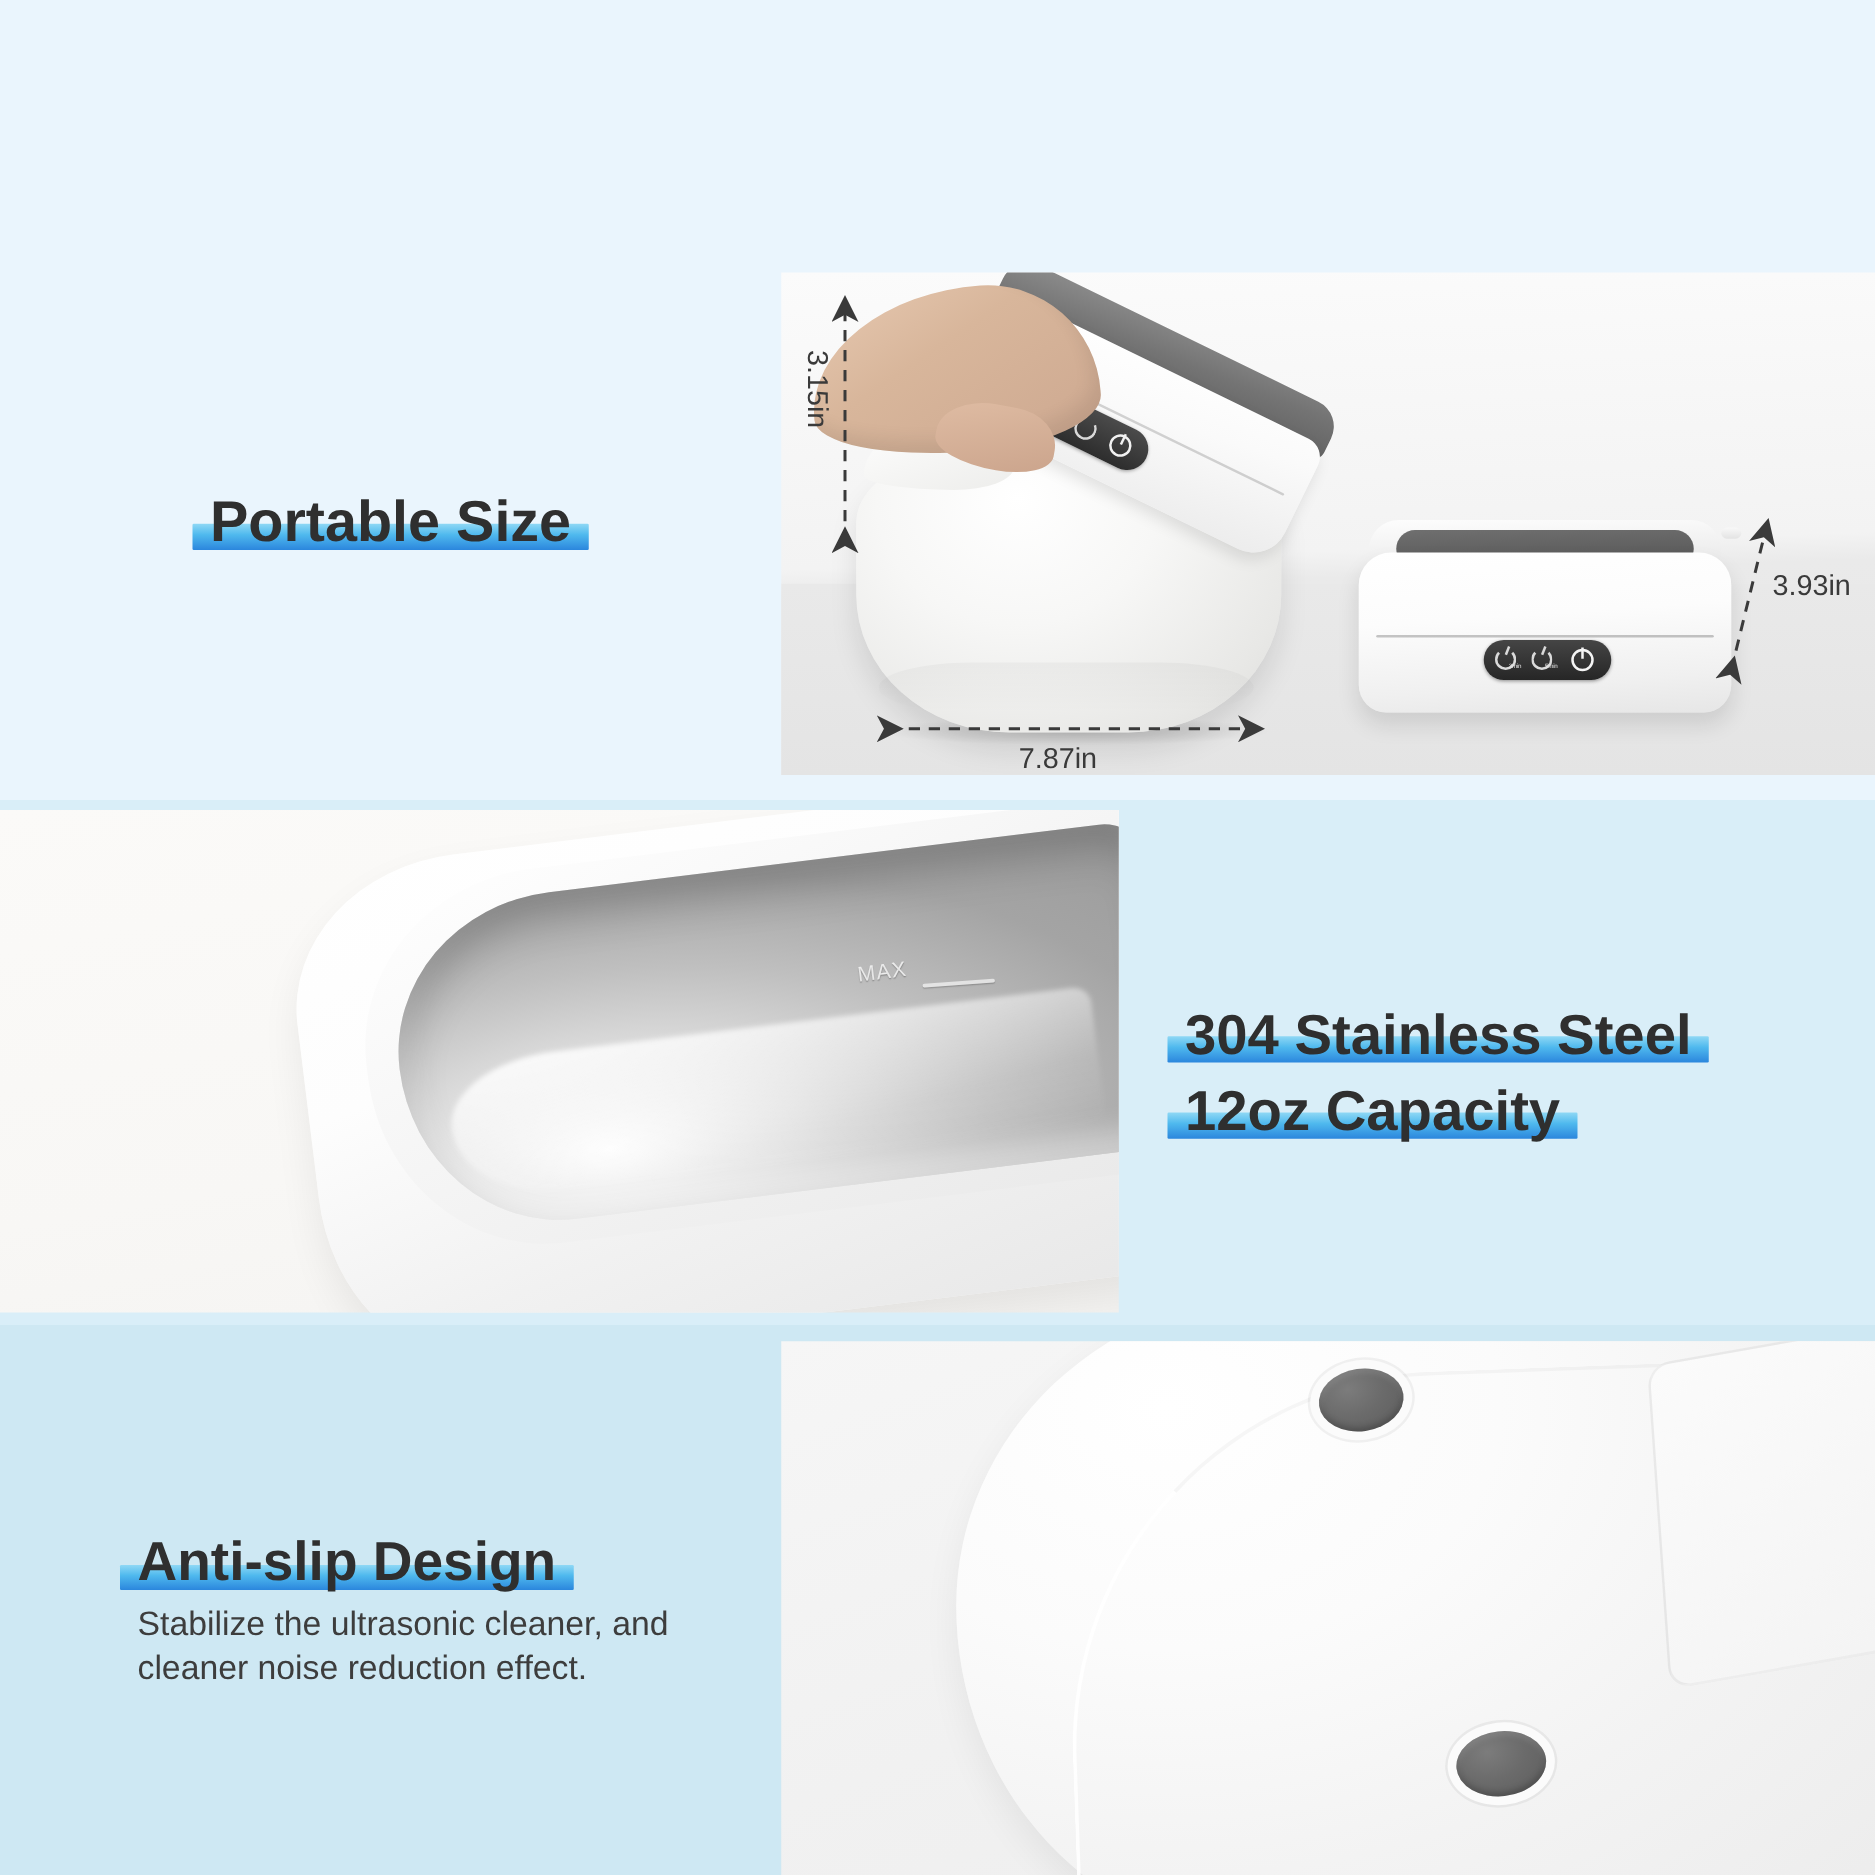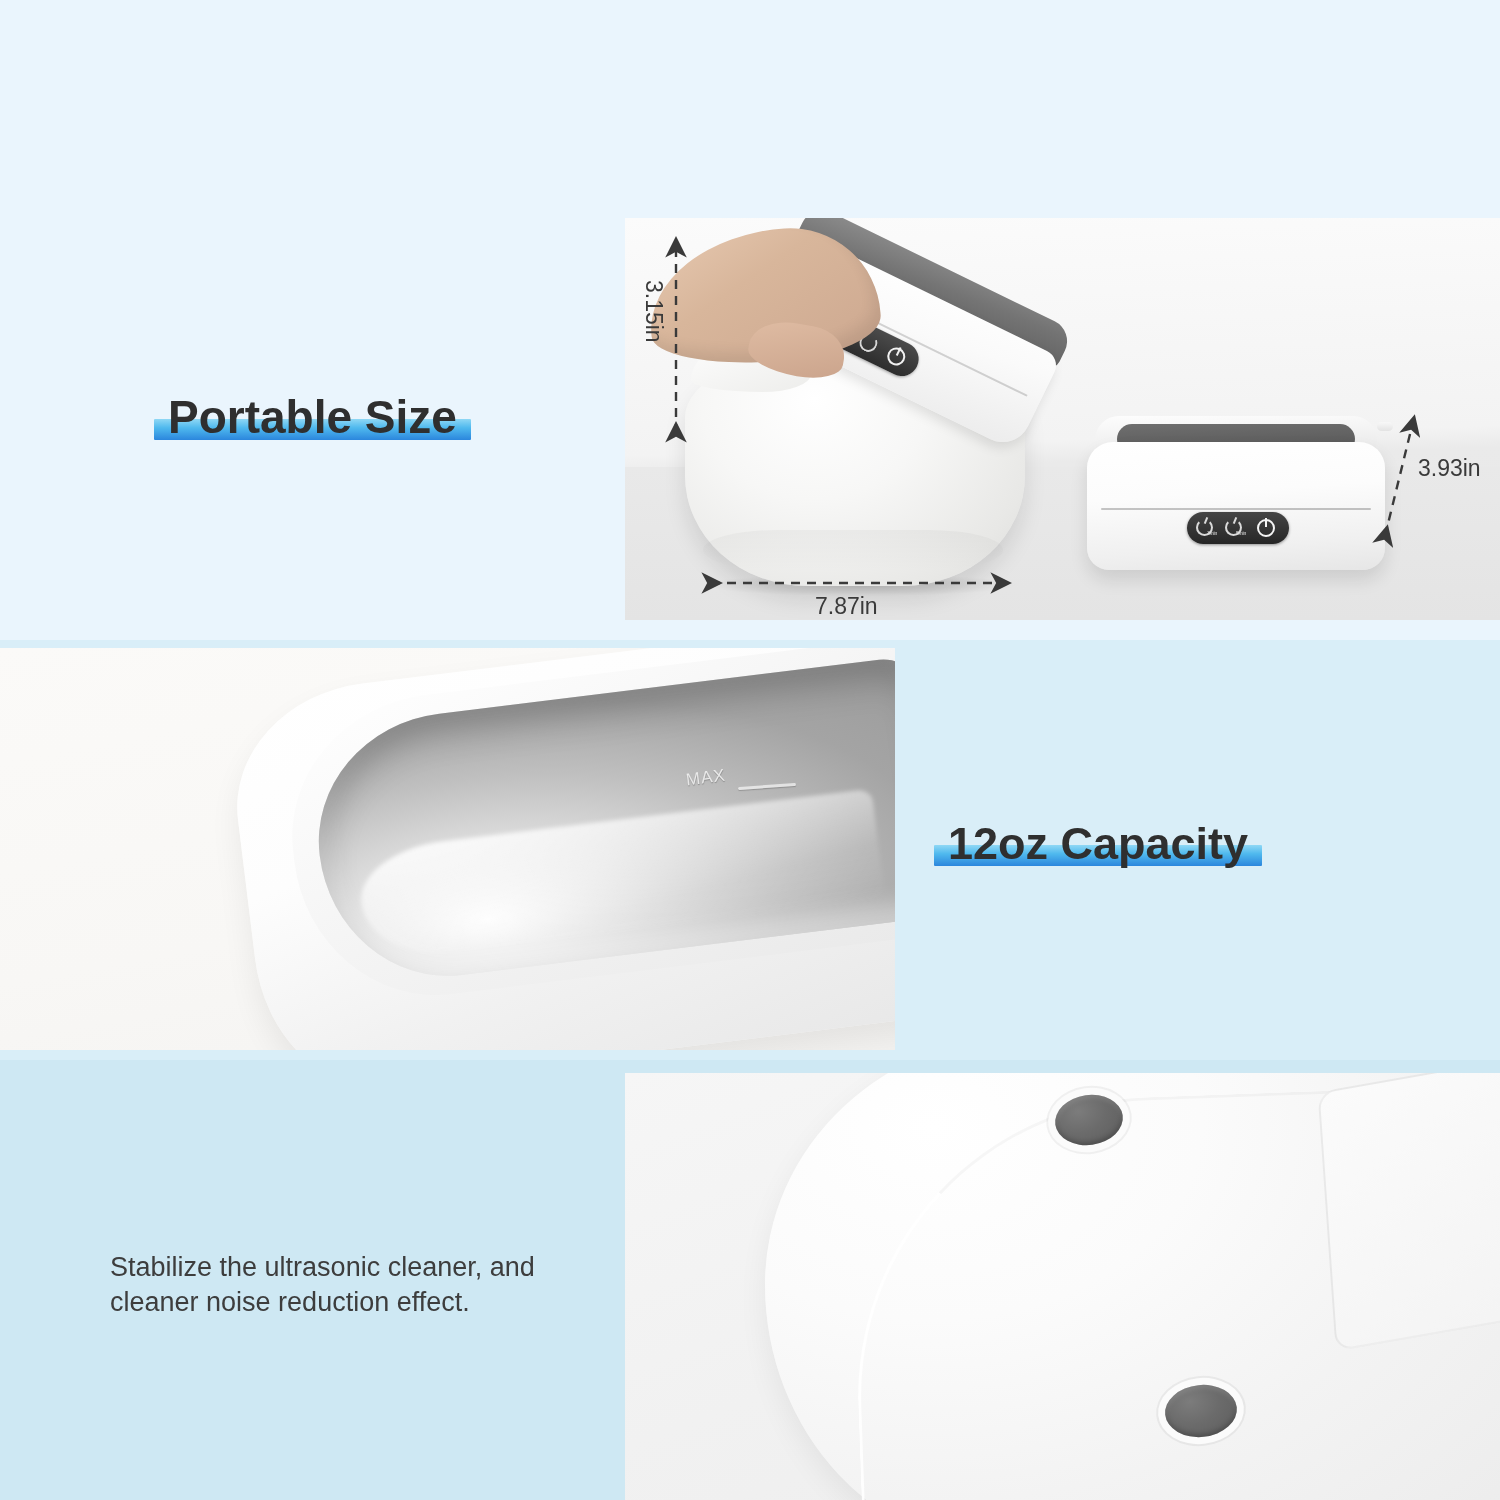--- a/index.html
+++ b/index.html
@@ -361,21 +361,21 @@
 
   #feat-steel { left: 948px; top: 805px; }
   #feat-steel .hl { font-size: 45px; }
   #feat-steel .line2 { margin-top: 16px; text-decoration: underline; }
   #feat-steel .hl .bar { height: 21px; bottom: 0px; }
 
   #feat-antislip { left: 110px; top: 1228px; }
   #feat-antislip .hl { font-size: 44px; }
   #feat-antislip .hl .bar { height: 20px; bottom: 0px; }
   .feat-desc {
-    margin-top: 22px;
+    margin-top: 10px;
     font-size: 27px;
     line-height: 1.28;
     color: #3d3d3d;
     white-space: nowrap;
   }
 </style>
 </head>
 <body>
 
 <div id="page">
@@ -456,37 +456,45 @@
   <div class="photo" id="photo-mid">
     <div class="tank-outer"></div>
     <div class="tank-rim"></div>
     <div class="tank-inner"></div>
     <div class="tank-highlight"></div>
     <div class="max-mark">MAX</div>
     <div class="max-line"></div>
   </div>
 
   <div class="feat" id="feat-steel">
+    <div class="hl">
+      <span class="bar"></span>
+      <span class="txt">304 Stainless Steel</span>
+    </div>
     <div class="line2">
       <div class="hl">
         <span class="bar"></span>
         <span class="txt">12oz Capacity</span>
       </div>
     </div>
   </div>
 
   <div class="photo" id="photo-bot">
     <div class="base-body">
       <div class="base-edge"></div>
       <div class="base-plate"></div>
       <div class="foot f1"></div>
       <div class="foot f2"></div>
     </div>
   </div>
 
   <div class="feat" id="feat-antislip">
+    <div class="hl">
+      <span class="bar"></span>
+      <span class="txt">Anti-slip Design</span>
+    </div>
     <div class="feat-desc">
       <div>Stabilize the ultrasonic cleaner, and</div>
       <div>cleaner noise reduction effect.</div>
     </div>
   </div>
 
 </div>
 
 </body></html>

